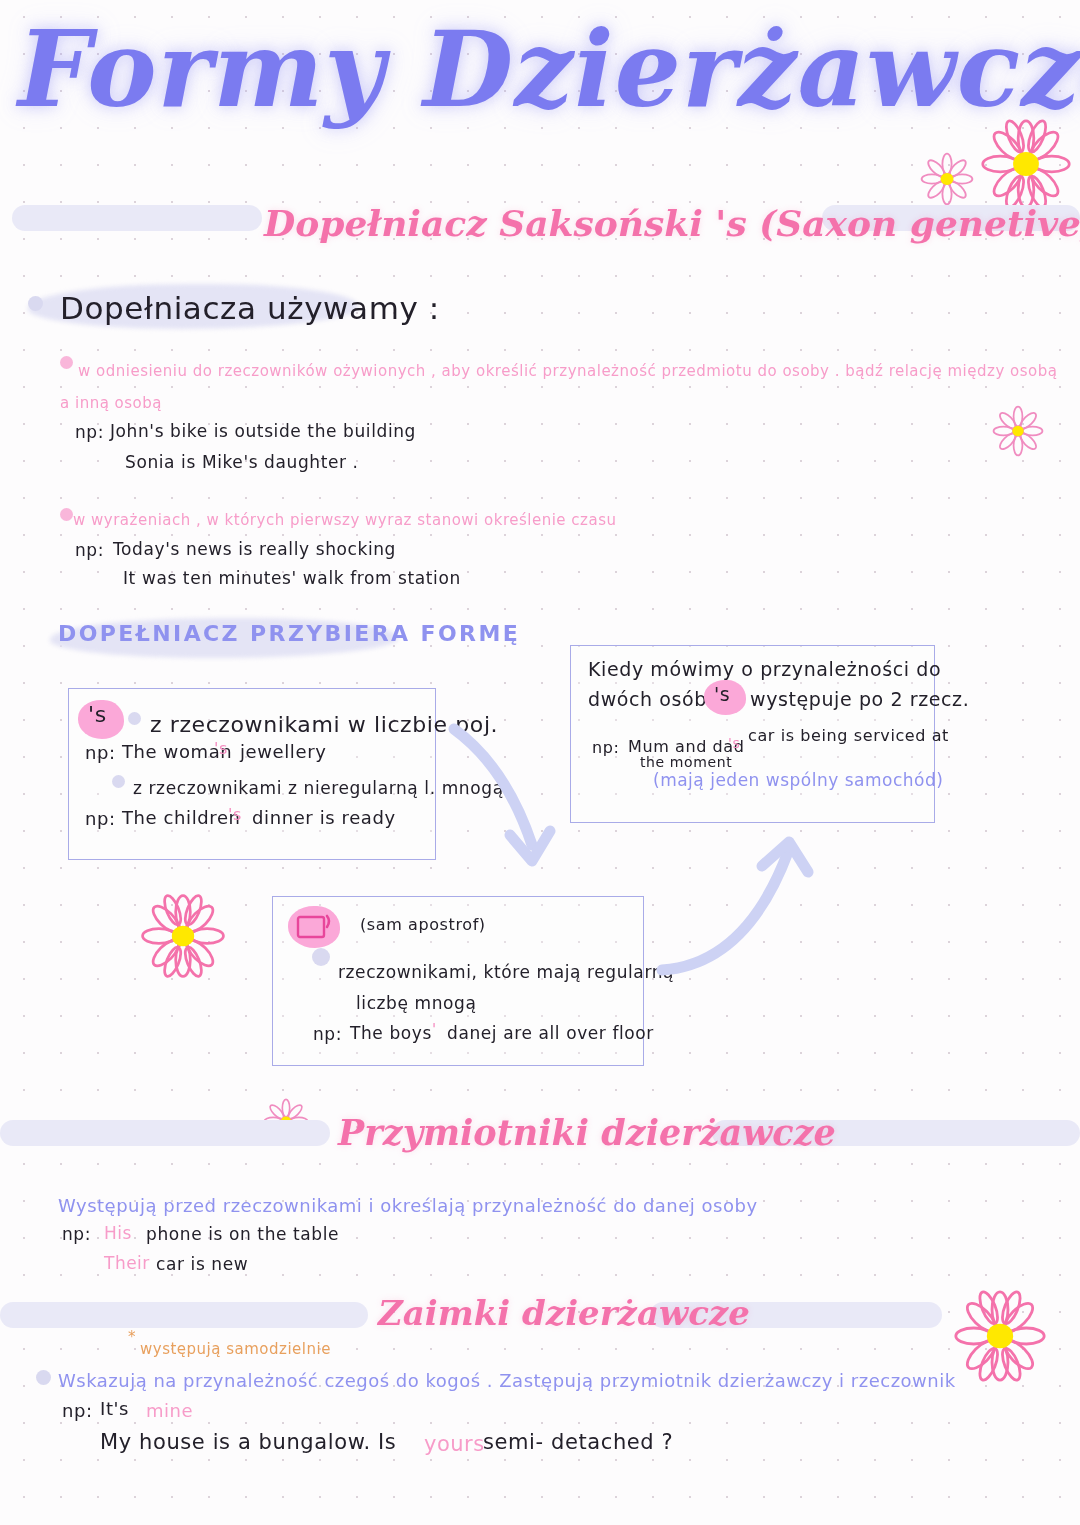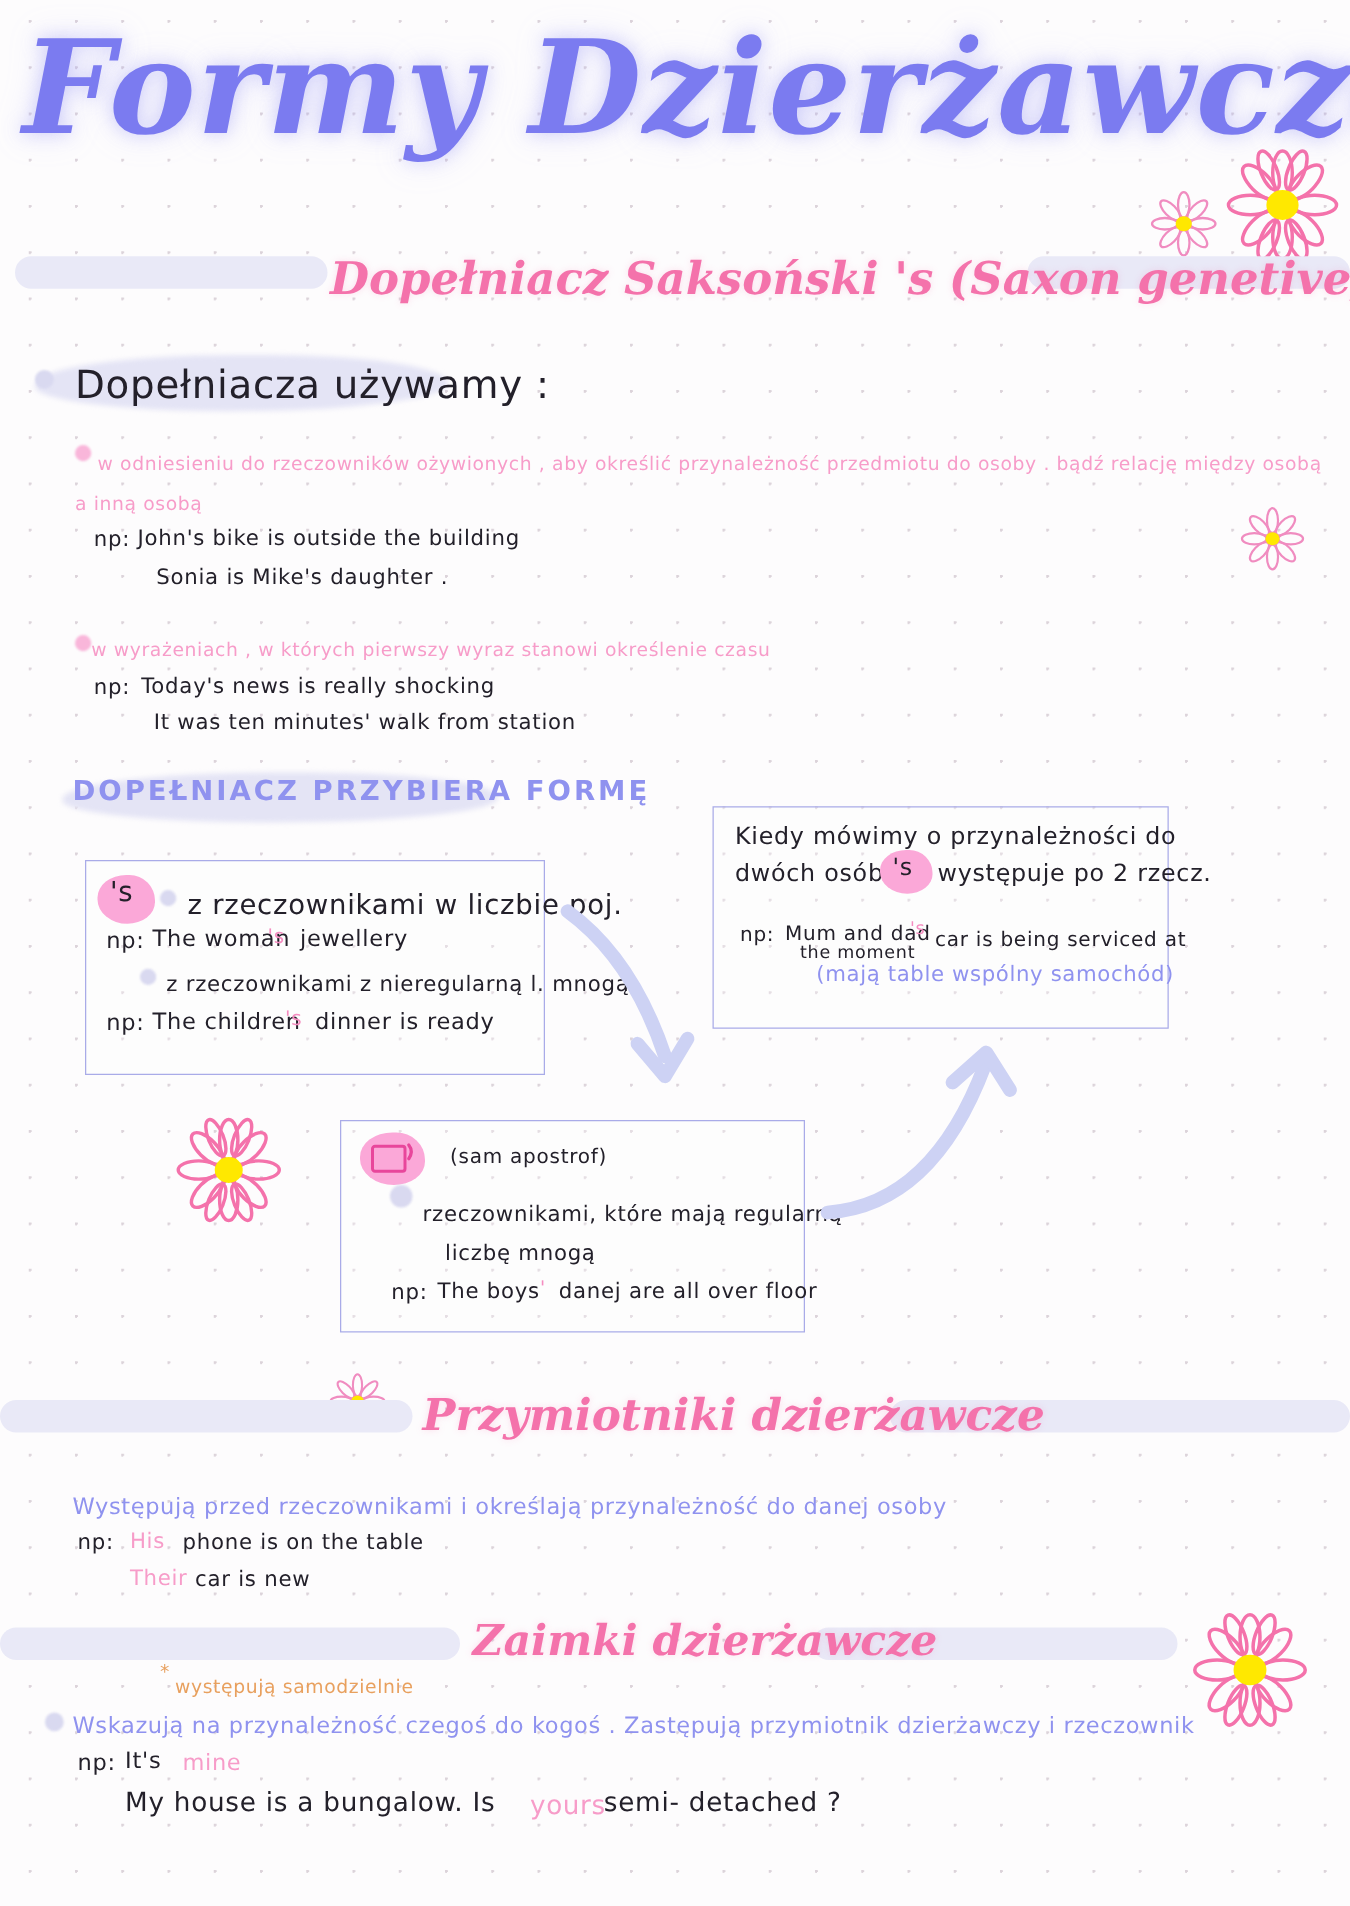--- a/index.html
+++ b/index.html
@@ -291,23 +291,23 @@
 
 <div class="note-box" style="left:570px; top:645px; width:365px; height:178px;"></div>
 <div class="hand" style="left:588px; top:658px; font-size:19px;">Kiedy mówimy  o przynależności  do</div>
 <div class="hand" style="left:588px; top:688px; font-size:19px;">dwóch osób</div>
 <div class="pink-blob" style="left:704px; top:680px; width:42px; height:35px;"></div>
 <div class="hand" style="left:714px; top:683px; font-size:19px;">'s</div>
 <div class="hand" style="left:750px; top:688px; font-size:19px;">występuje  po 2 rzecz.</div>
 <div class="hand" style="left:592px; top:738px; font-size:16px;">np:</div>
 <div class="hand" style="left:628px; top:737px; font-size:16px;">Mum and  dad</div>
 <div class="hand" style="left:728px; top:735px; font-size:14px; color:#f58cc0;">'s</div>
-<div class="hand" style="left:748px; top:742px; font-size:16px;">car  is being  serviced at</div>
+<div class="hand" style="left:748px; top:726px; font-size:16px;">car  is being  serviced at</div>
 <div class="hand" style="left:640px; top:754px; font-size:14px;">the  moment</div>
-<div class="hand-blue" style="left:653px; top:770px; font-size:17px;">(mają table wspólny  samochód)</div>
+<div class="hand-blue" style="left:653px; top:770px; font-size:17px;">(mają jeden wspólny  samochód)</div>
 
 <div class="note-box" style="left:272px; top:896px; width:372px; height:170px;"></div>
 <div class="pink-blob" style="left:288px; top:906px; width:52px; height:42px;"></div>
 <svg class="abs" style="left:296px; top:912px;" width="38" height="30" viewBox="0 0 38 30">
   <rect x="2" y="5" width="26" height="20" rx="2" fill="none" stroke="#e8469b" stroke-width="2.4"></rect>
   <path d="M31 4 q4 5 0 11" fill="none" stroke="#e8469b" stroke-width="2.6" stroke-linecap="round"></path>
 </svg>
 <div class="hand" style="left:360px; top:915px; font-size:16px;">(sam apostrof)</div>
 <div class="dot-bullet-lav" style="left:312px; top:948px; width:18px; height:18px;"></div>
 <div class="hand" style="left:338px; top:962px; font-size:17px;">rzeczownikami, które mają  regularną</div>

